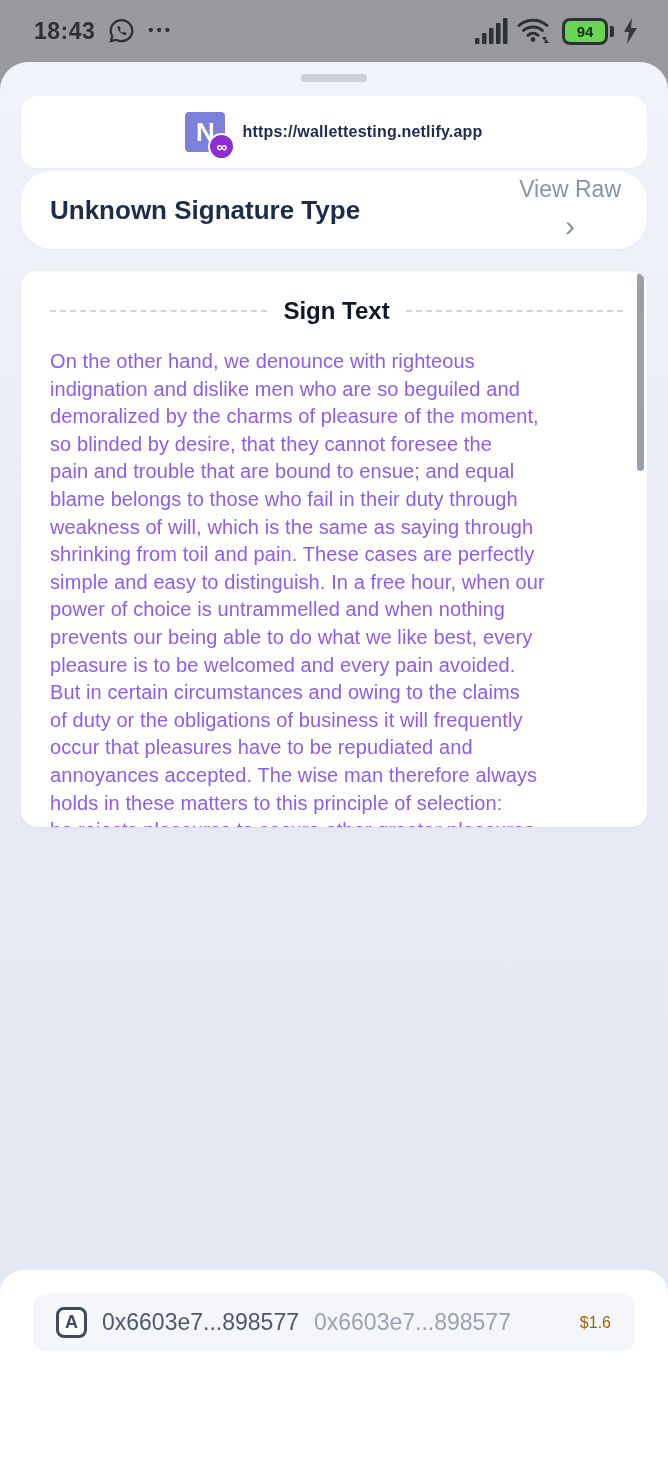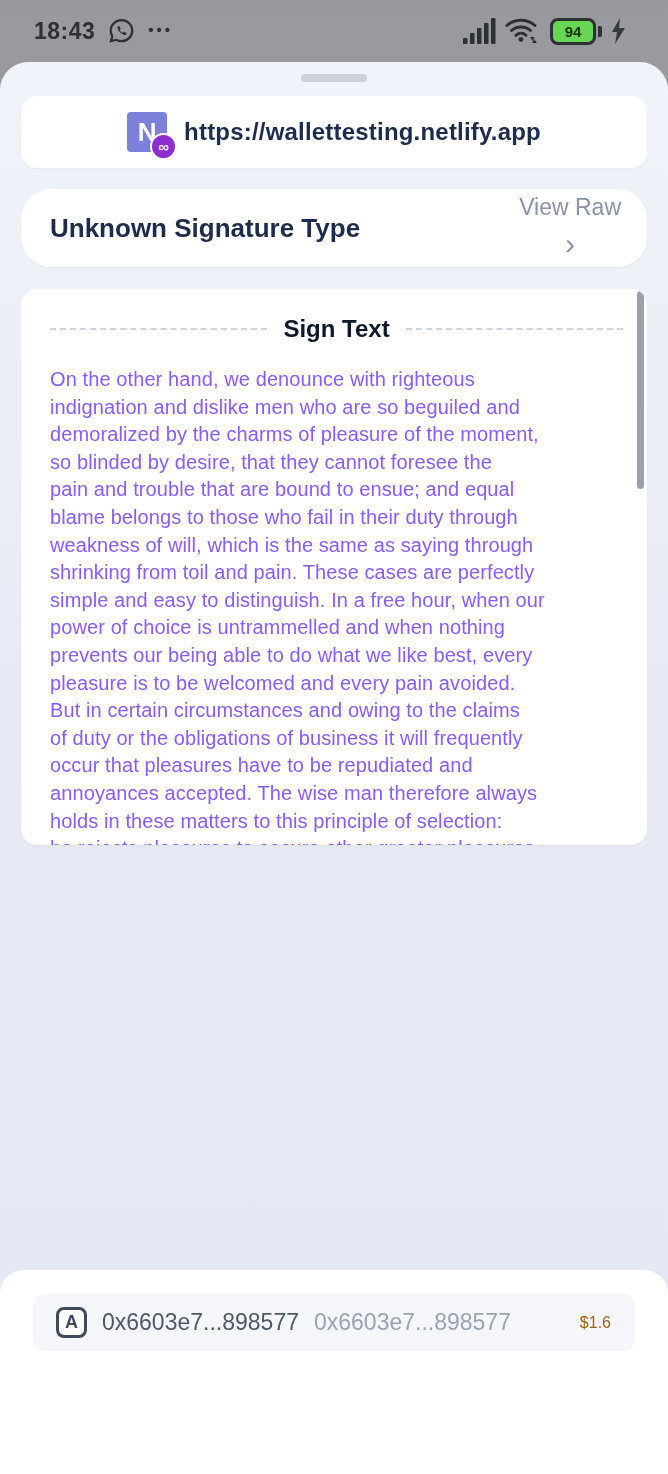--- a/index.html
+++ b/index.html
@@ -8,21 +8,21 @@
     font-family: "Liberation Sans", sans-serif;
     width: 668px; height: 1474px;
     background: #a5a6a9;
     overflow: hidden;
     position: relative;
   }
   .screen { position: absolute; inset: 0; background: linear-gradient(180deg,#98999c 0%,#a9aaad 60%); }
 
   
   .status-bar {
-    position: absolute; top: 0; left: 0; right: 12px; height: 62px;
+    position: absolute; top: 0; left: 0; right: 0; height: 62px;
     display: flex; align-items: center; padding: 0 30px 0 34px;
     color: #2e3134;
   }
   .status-left { display: flex; align-items: center; gap: 12px; }
   .status-time { font-size: 23px; font-weight: 700; letter-spacing: .5px; }
   .status-right { margin-left: auto; display: flex; align-items: center; gap: 9px; }
   .dots { font-size: 15px; font-weight: 700; letter-spacing: 3px; padding-bottom: 4px; }
   .battery-wrap { display: flex; align-items: center; }
   .battery-body {
     width: 46px; height: 27px; border: 3px solid #2e3134; border-radius: 8px;
@@ -53,24 +53,24 @@
     display: flex; align-items: center; justify-content: center;
     color: #fff; font-size: 26px; font-weight: 700;
   }
   .favicon-badge {
     position: absolute; right: -10px; bottom: -8px;
     width: 27px; height: 27px; border-radius: 50%;
     background: #8e2dd2; border: 2px solid #ffffff;
     display: flex; align-items: center; justify-content: center;
     color: #fff; font-size: 15px; font-weight: 700; line-height: 1;
   }
-  .url-text { font-size: 24px; font-weight: 700; color: #1e2b4b; letter-spacing: .2px; text-align: center; }
+  .url-text { font-size: 16px; font-weight: 700; color: #1e2b4b; letter-spacing: .2px; text-align: center; }
 
   .sig-card {
-    margin-top: 21px; height: 78px;
+    margin-top: 3px; height: 78px;
     display: flex; align-items: center; padding: 0 26px 0 29px; border-radius: 30px;
   }
   .sig-title { font-size: 26px; font-weight: 700; color: #1e2b4b; }
   .view-raw { margin-left: auto; display: flex; align-items: center; gap: 8px; color: #8a93a5; cursor: pointer; flex-direction: column; }
   .view-raw-label { font-size: 23px; }
   .view-raw-chevron { font-size: 30px; line-height: 1; padding-bottom: 4px; }
 
   .text-card {
     margin-top: 22px; height: 556px; position: relative; overflow: hidden;
     padding: 26px 24px 0 29px;

